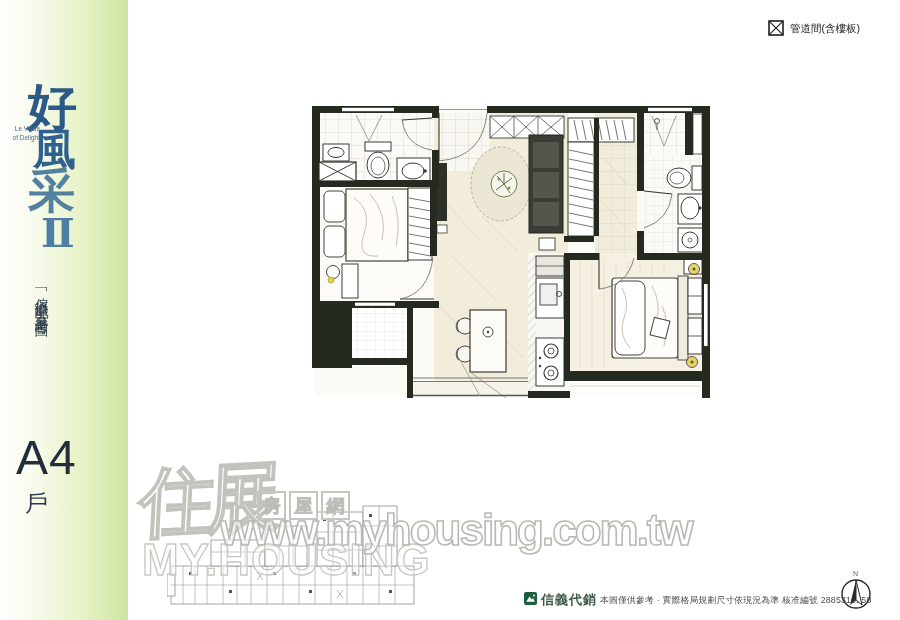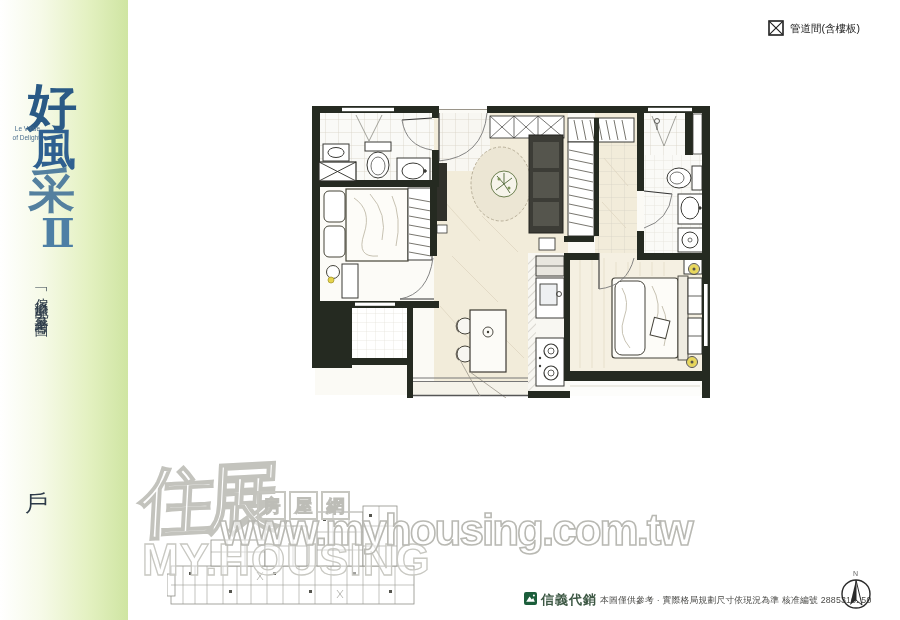--- a/index.html
+++ b/index.html
@@ -48,20 +48,21 @@
   <div id="side-band" class="abs"></div>
   <div id="brand1" class="abs brand-ch">好</div>
   <div id="brand2" class="abs brand-ch">風</div>
   <div id="brand3" class="abs brand-ch">采</div>
   <div id="brand-num" class="abs">Ⅱ</div>
   <div id="tagline" class="abs">
     <div>Le Value</div>
     <div>of Delight</div>
   </div>
   <div id="v-caption" class="abs">「傢俱配置參考圖」</div>
+  <div id="unit-code" class="abs">A4</div>
   <div id="unit-suffix" class="abs">戶</div>
 
   <div id="legend" class="abs">
     <svg width="16" height="16" viewBox="0 0 16 16">
       <rect x="1" y="1" width="14" height="14" fill="#fff" stroke="#1e1e1e" stroke-width="1.6"></rect>
       <line x1="1.8" y1="1.8" x2="14.2" y2="14.2" stroke="#1e1e1e" stroke-width="1.1"></line>
       <line x1="14.2" y1="1.8" x2="1.8" y2="14.2" stroke="#1e1e1e" stroke-width="1.1"></line>
     </svg>
     <span id="legend-label">管道間(含樓板)</span>
   </div>

